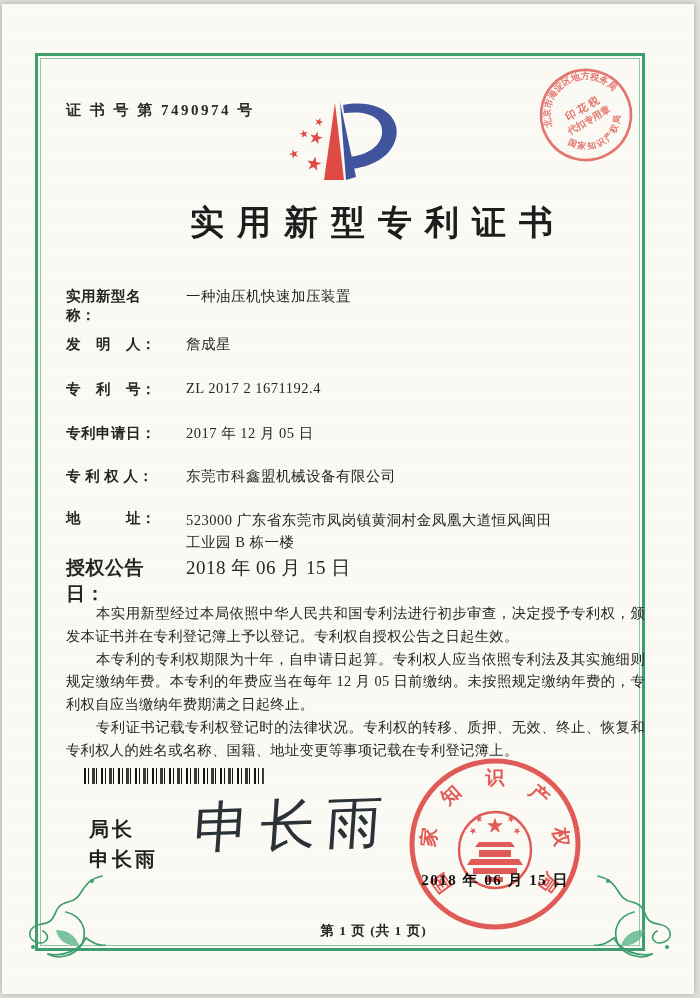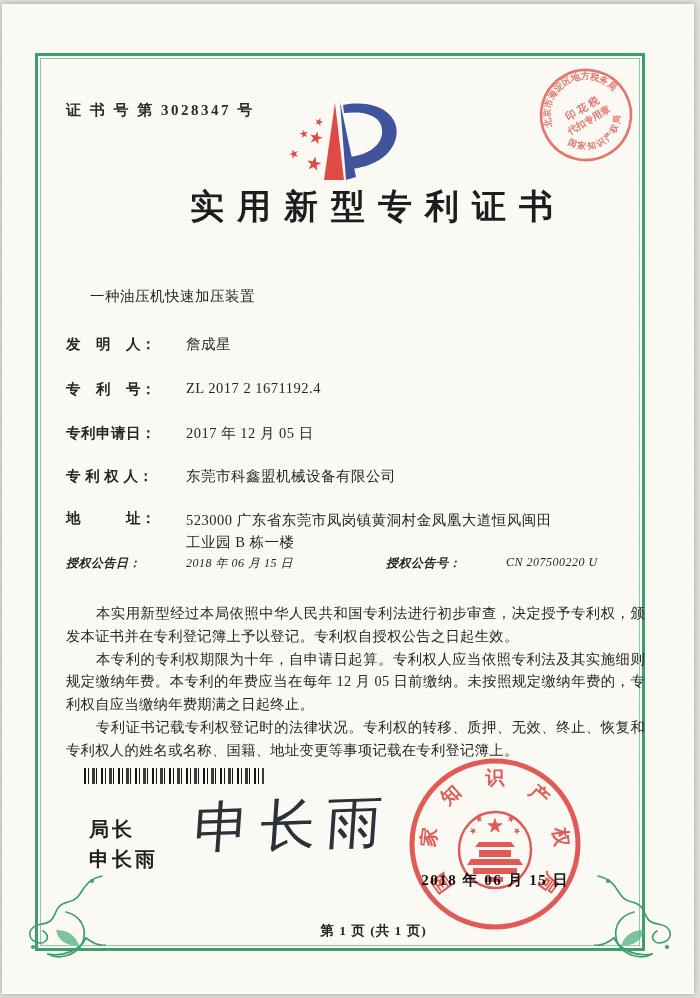--- a/index.html
+++ b/index.html
@@ -22,30 +22,30 @@
   .frame-inner {
     position:absolute; left:2px; top:2px; right:2px; bottom:2px;
     border:1px solid #8cc7a6;
   }
   .cert-number {
     position:absolute; left:64px; top:97px;
     font-size:15px; letter-spacing:2.5px; color:#2a2a2a; font-weight:600;
   }
   .logo { position:absolute; left:283px; top:94px; width:140px; height:94px; }
   .cert-title {
-    position:absolute; left:0; right:0; top:180px; text-align:center;
+    position:absolute; left:0; right:0; top:196px; text-align:center;
     font-size:34px; font-weight:700; letter-spacing:13px; color:#1d1d1d;
     text-indent:13px;
     margin-left:47px;
   }
   .field-row { position:absolute; left:64px; font-size:14.5px; color:#262626; display:flex; }
   .field-label { width:96px; flex:0 0 96px; letter-spacing:0.5px; font-weight:600; }
   .field-value { letter-spacing:0.5px; font-weight:500;margin-left:24px; }
   .field-value-wrap { max-width:460px; line-height:22px; }
-  .row-split { position:absolute; left:64px; right:40px; display:flex; font-size:12px; color:#262626;font-style:italic; }
+  .row-split { position:absolute; left:64px; right:40px; display:flex; font-size:19px; color:#262626; }
   .split-right { position:absolute; left:320px; display:flex; }
   .paragraphs { position:absolute; left:64px; top:586px; width:579px;margin-top:12px; }
   .paragraphs p {
     font-size:14.3px; line-height:22.8px; color:#262626;
     text-indent:2.1em; text-align:justify; letter-spacing:0.3px; font-weight:500;
   }
   .barcode {
     position:absolute; left:82px; top:764px; width:180px; height:16px;
     background:repeating-linear-gradient(90deg,
       #151515 0 2px, transparent 2px 4px,
@@ -111,21 +111,21 @@
       <path d="M 22 52 C 8 54 6 66 16 70 C 26 74 32 64 23 59"></path>
       <path d="M 46 40 C 62 44 68 58 62 72 C 55 84 38 88 28 82"></path>
       <path d="M 28 82 C 44 85 60 78 66 66"></path>
       <path d="M 66 66 C 74 72 80 74 85 73"></path>
     </g>
     <path d="M 36 58 q 17 0 23 15 q -19 2 -23 -15 Z" fill="#5bb586" opacity="0.8"></path>
     <circle cx="72" cy="9" r="2" fill="#3f9e6e"></circle>
     <circle cx="13" cy="75" r="2" fill="#3f9e6e"></circle>
   </svg>
 
-  <div class="cert-number">证 书 号 第 3028347 号</div>
+  <div class="cert-number">证 书 号 第 7490974 号</div>
 
   <svg class="logo" viewBox="0 0 140 94">
     <defs>
       <path id="star" d="M0,-8 L1.8,-2.5 L7.6,-2.5 L2.9,1 L4.7,6.5 L0,3.1 L-4.7,6.5 L-2.9,1 L-7.6,-2.5 L-1.8,-2.5 Z"></path>
     </defs>
     <g fill="#df4b44">
       <use href="#star" transform="translate(34,24) scale(0.55) rotate(18)"></use>
       <use href="#star" transform="translate(19,36) scale(0.55) rotate(-12)"></use>
       <use href="#star" transform="translate(31,40) scale(0.85) rotate(14)"></use>
       <use href="#star" transform="translate(9,56) scale(0.6) rotate(-20)"></use>
@@ -134,20 +134,21 @@
     </g>
     <g fill="#40549e">
       <polygon points="55,4 61,82 71,79"></polygon>
       <path d="M 58,7 C 96,0 116,20 111,40 C 106,60 85,69 66,71 L 64,59 C 82,57 95,49 97,36 C 99,20 84,12 59,15 Z"></path>
     </g>
   </svg>
 
   <div class="cert-title">实用新型专利证书</div>
 
   <div class="field-row" style="top:283px">
+    <span class="field-label">实用新型名称：</span>
     <span class="field-value">一种油压机快速加压装置</span>
   </div>
   <div class="field-row" style="top:331px">
     <span class="field-label">发　明　人：</span>
     <span class="field-value">詹成星</span>
   </div>
   <div class="field-row" style="top:376px">
     <span class="field-label">专　利　号：</span>
     <span class="field-value">ZL 2017 2 1671192.4</span>
   </div>
@@ -163,24 +164,20 @@
     <span class="field-label">地　　　址：</span>
     <span class="field-value field-value-wrap">
       <span>523000 广东省东莞市凤岗镇黄洞村金凤凰大道恒风闽田</span><br>
       <span>工业园 B 栋一楼</span>
     </span>
   </div>
   <div class="row-split" style="top:551px">
     <div style="display:flex">
       <span class="field-label">授权公告日：</span>
       <span class="field-value">2018 年 06 月 15 日</span>
-    </div>
-    <div class="split-right">
-      <span class="field-label">授权公告号：</span>
-      <span class="field-value">CN 207500220 U</span>
     </div>
   </div>
 
   <div class="paragraphs">
     <p>本实用新型经过本局依照中华人民共和国专利法进行初步审查，决定授予专利权，颁发本证书并在专利登记簿上予以登记。专利权自授权公告之日起生效。</p>
     <p>本专利的专利权期限为十年，自申请日起算。专利权人应当依照专利法及其实施细则规定缴纳年费。本专利的年费应当在每年 12 月 05 日前缴纳。未按照规定缴纳年费的，专利权自应当缴纳年费期满之日起终止。</p>
     <p>专利证书记载专利权登记时的法律状况。专利权的转移、质押、无效、终止、恢复和专利权人的姓名或名称、国籍、地址变更等事项记载在专利登记簿上。</p>
   </div>
 
   <div class="barcode"></div>

